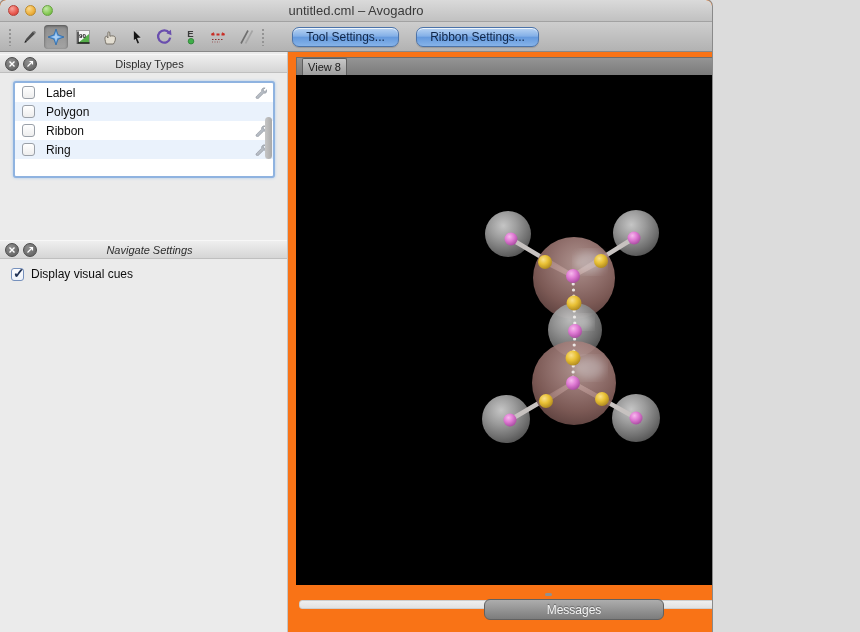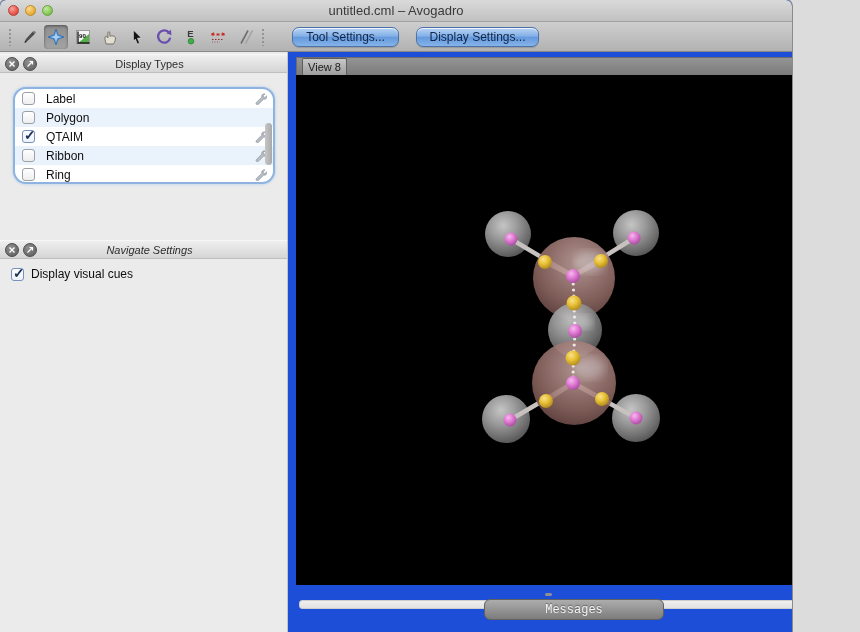--- a/index.html
+++ b/index.html
@@ -1,17 +1,17 @@
 <!DOCTYPE html>
 <html><head>
 <meta charset="utf-8">
 <style>
   * { margin:0; padding:0; box-sizing:border-box; }
   html,body { background:#dcdcdc; font-family:"Liberation Sans", sans-serif; }
-  #window { position:relative; width:792px; height:632px; background:#1d4ed8; overflow:hidden;
+  #window { position:relative; width:712px; height:632px; background:#f97316; overflow:hidden;
             border-radius:6px 6px 0 0; box-shadow:0 0 0 1px #8a8a8a; }
 
   
   .titlebar { position:absolute; top:0; left:0; right:0; height:22px;
               background:linear-gradient(#dadada,#c1c1c1); border-bottom:1px solid #a2a2a2;
               border-radius:6px 6px 0 0; }
   .traffic { position:absolute; top:5px; width:11px; height:11px; border-radius:50%; }
   .t-close { left:8px;  background:radial-gradient(circle at 35% 30%, #f7a49c, #e8584e 60%, #c43a32); border:1px solid #b4423a; }
   .t-min   { left:25px; background:radial-gradient(circle at 35% 30%, #fad98e, #eeb13d 60%, #cd8e2d); border:1px solid #bd8c2e; }
   .t-zoom  { left:42px; background:radial-gradient(circle at 35% 30%, #c4e9a6, #85c954 62%, #5f9f3a); border:1px solid #69a243; }
@@ -41,22 +41,22 @@
                 background:linear-gradient(#efefef,#d5d5d5);
                 border-top:1px solid #f7f7f7; border-bottom:1px solid #bfbfbf; }
   .dh-title { position:absolute; left:0; right:0; top:3px; text-align:center; font-size:11px; color:#2d2d2d;padding-left:12px; }
   .dockbtn { position:absolute; top:2px; width:14px; height:14px; border-radius:50%;
              background:radial-gradient(circle at 38% 32%, #909090, #5a5a5a); border:1px solid #4c4c4c;
              display:flex; align-items:center; justify-content:center; }
   .dockbtn.b1 { left:5px; } .dockbtn.b2 { left:23px; }
   #dockheader-display { top:2px; }
   #dockheader-navigate { top:188px;font-style:italic; }
 
-  .listbox { position:absolute; top:35px; left:13px; width:262px; height:97px;
-             background:#fff; border:2px solid #8fb3e0; border-radius:13px;
+  .listbox { position:absolute; top:29px; left:13px; width:262px; height:97px;
+             background:#fff; border:2px solid #8fb3e0; border-radius:3px;
              box-shadow:0 0 3px #a9c8ec; overflow:hidden; }
   .lrow { height:19px; display:flex; align-items:center; padding-left:7px; gap:11px;
           font-size:12px; color:#101010; position:relative; }
   .lrow:nth-child(even) { background:#eaf2fc; }
   .cbox { width:13px; height:13px; border:1px solid #9aa0a8; border-radius:3px;
           background:linear-gradient(#ffffff,#eeeeee); position:relative; flex:none; }
   .cbox.checked { border-color:#7691bd; background:linear-gradient(#fdfdff,#eef2fa); }
   .cbox.checked::after { content:"✓"; position:absolute; left:1px; top:-4px;
                          font-size:14px; font-weight:bold; color:#1f3154; }
   .wrench { position:absolute; right:6px; top:3px; visibility:hidden; }
@@ -84,21 +84,21 @@
          border-radius:2px 2px 0 0; font-size:11px; color:#1b1b1b;
          display:flex; align-items:center; justify-content:center; }
   .view { position:absolute; top:75px; left:296px; width:556px; height:510px; background:#000; }
 
   .msgbar  { position:absolute; top:600px; left:299px; width:550px; height:9px;
              background:linear-gradient(#efefef,#e2e2e2); border:1px solid #cdcdcd; border-radius:3px; }
   .msggrip { position:absolute; top:593px; left:545px; width:7px; height:3px; border-radius:2px; background:#909090; }
   .msgbtn  { position:absolute; top:599px; left:484px; width:180px; height:21px;
              background:linear-gradient(#adadad,#7c7c7c); border:1px solid #616161; border-radius:6px;
              color:#f5f5f5; font-size:12px; display:flex; align-items:center; justify-content:center;
-             text-shadow:0 -1px 1px rgba(0,0,0,.4);font-family:Liberation Mono, monospace; }
+             text-shadow:0 -1px 1px rgba(0,0,0,.4); }
 </style>
 </head>
 <body>
 
 <div id="window">
 
   <div class="titlebar">
     <span class="traffic t-close"></span>
     <span class="traffic t-min"></span>
     <span class="traffic t-zoom"></span>
@@ -170,21 +170,21 @@
     <div class="tool">
       <svg width="18" height="18" viewBox="0 0 18 18">
         <path d="M5 15.5 L12 2.5" stroke="#6f6f6f" stroke-width="1.6"></path>
         <path d="M9.5 15.5 L16.5 2.5" stroke="#a5a5a5" stroke-width="1.6"></path>
       </svg>
     </div>
 
     <span class="grip"></span>
 
     <div class="aquabtn" id="btn-toolsettings">Tool Settings...</div>
-    <div class="aquabtn" id="btn-displaysettings">Display Settings...</div>
+    <div class="aquabtn" id="btn-displaysettings">Ribbon Settings...</div>
   </div>
 
   <div class="sidepanel">
 
     <div class="dockheader" id="dockheader-display">
       <span class="dockbtn b1">
         <svg width="8" height="8" viewBox="0 0 8 8">
           <path d="M1.5 1.5 L6.5 6.5 M6.5 1.5 L1.5 6.5" stroke="#fff" stroke-width="1.4"></path>
         </svg>
       </span>
@@ -201,27 +201,20 @@
         <span class="cbox"></span>
         <span>Label</span>
         <svg class="wrench checked" width="13" height="13" viewBox="0 0 14 14">
           <path d="M12 2.2 A2.8 2.8 0 0 0 8.3 5.6 L2.8 11 A1.5 1.5 0 1 0 4.9 13.1 L10.4 7.7 A2.8 2.8 0 0 0 13.8 4 L11.9 5.8 L10.3 5.4 L9.9 3.8 Z" fill="#b6bcc4" stroke="#878d96" stroke-width="0.6"></path>
         </svg>
       </div>
       <div class="lrow">
         <span class="cbox"></span>
         <span>Polygon</span>
 
-      </div>
-      <div class="lrow">
-        <span class="cbox checked"></span>
-        <span>QTAIM</span>
-        <svg class="wrench checked" width="13" height="13" viewBox="0 0 14 14">
-          <path d="M12 2.2 A2.8 2.8 0 0 0 8.3 5.6 L2.8 11 A1.5 1.5 0 1 0 4.9 13.1 L10.4 7.7 A2.8 2.8 0 0 0 13.8 4 L11.9 5.8 L10.3 5.4 L9.9 3.8 Z" fill="#b6bcc4" stroke="#878d96" stroke-width="0.6"></path>
-        </svg>
       </div>
       <div class="lrow">
         <span class="cbox"></span>
         <span>Ribbon</span>
         <svg class="wrench checked" width="13" height="13" viewBox="0 0 14 14">
           <path d="M12 2.2 A2.8 2.8 0 0 0 8.3 5.6 L2.8 11 A1.5 1.5 0 1 0 4.9 13.1 L10.4 7.7 A2.8 2.8 0 0 0 13.8 4 L11.9 5.8 L10.3 5.4 L9.9 3.8 Z" fill="#b6bcc4" stroke="#878d96" stroke-width="0.6"></path>
         </svg>
       </div>
       <div class="lrow">
         <span class="cbox"></span>

